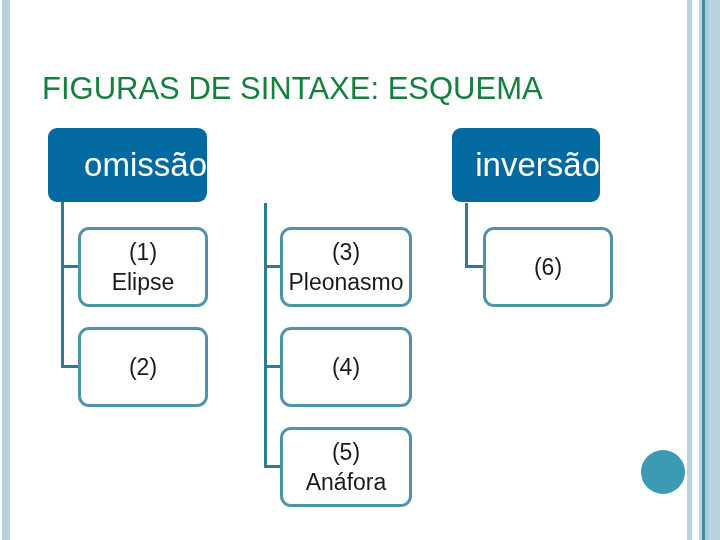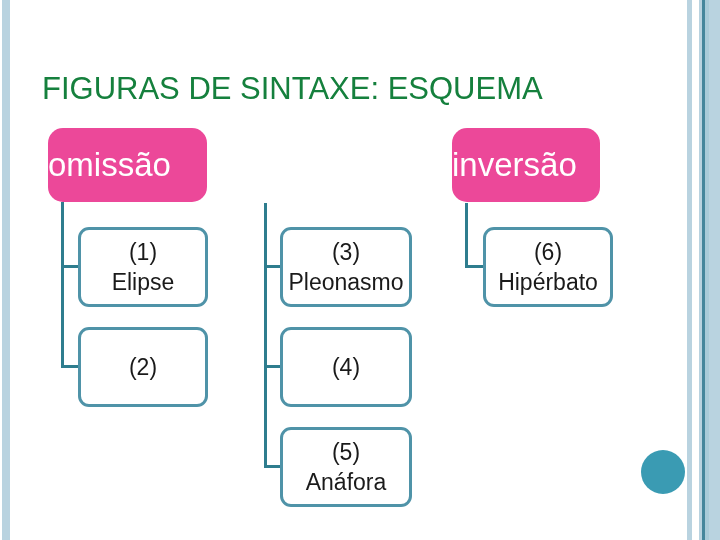--- a/index.html
+++ b/index.html
@@ -18,22 +18,22 @@
 
   
   #title{
     position:absolute;left:42px;top:73px;width:620px;
     font-size:31px;line-height:1;color:#15803d;letter-spacing:0px;
     white-space:nowrap;
   }
 
   
   .parent-box{
-    position:absolute;top:128px;height:74px;background:#ec4899;
-    border-radius:15px;display:flex;align-items:center;justify-content:flex-start;
+    position:absolute;top:128px;height:74px;background:#0369a1;
+    border-radius:9px;display:flex;align-items:center;justify-content:flex-end;
     color:#ffffff;font-size:33px;
   }
   #parent-0{left:48px;width:159px;}
   #parent-1{left:252px;width:161px;}
   #parent-2{left:452px;width:148px;}
 
   
   .child-box{
     position:absolute;box-sizing:border-box;height:80px;background:#ffffff;
     border:3px solid #4f93a8;border-radius:11px;
@@ -113,18 +113,17 @@
   <div class="child-box col1 row1">
     <span>(4)</span>
   </div>
   <div class="child-box col1 row2">
     <span>(5)</span>
     <span>Anáfora</span>
   </div>
 
   <div class="child-box col2 row0">
     <span>(6)</span>
-    <span>Hipérbato</span>
   </div>
 
   <div id="accent-circle"></div>
 
 </div>
 
 </body></html>

